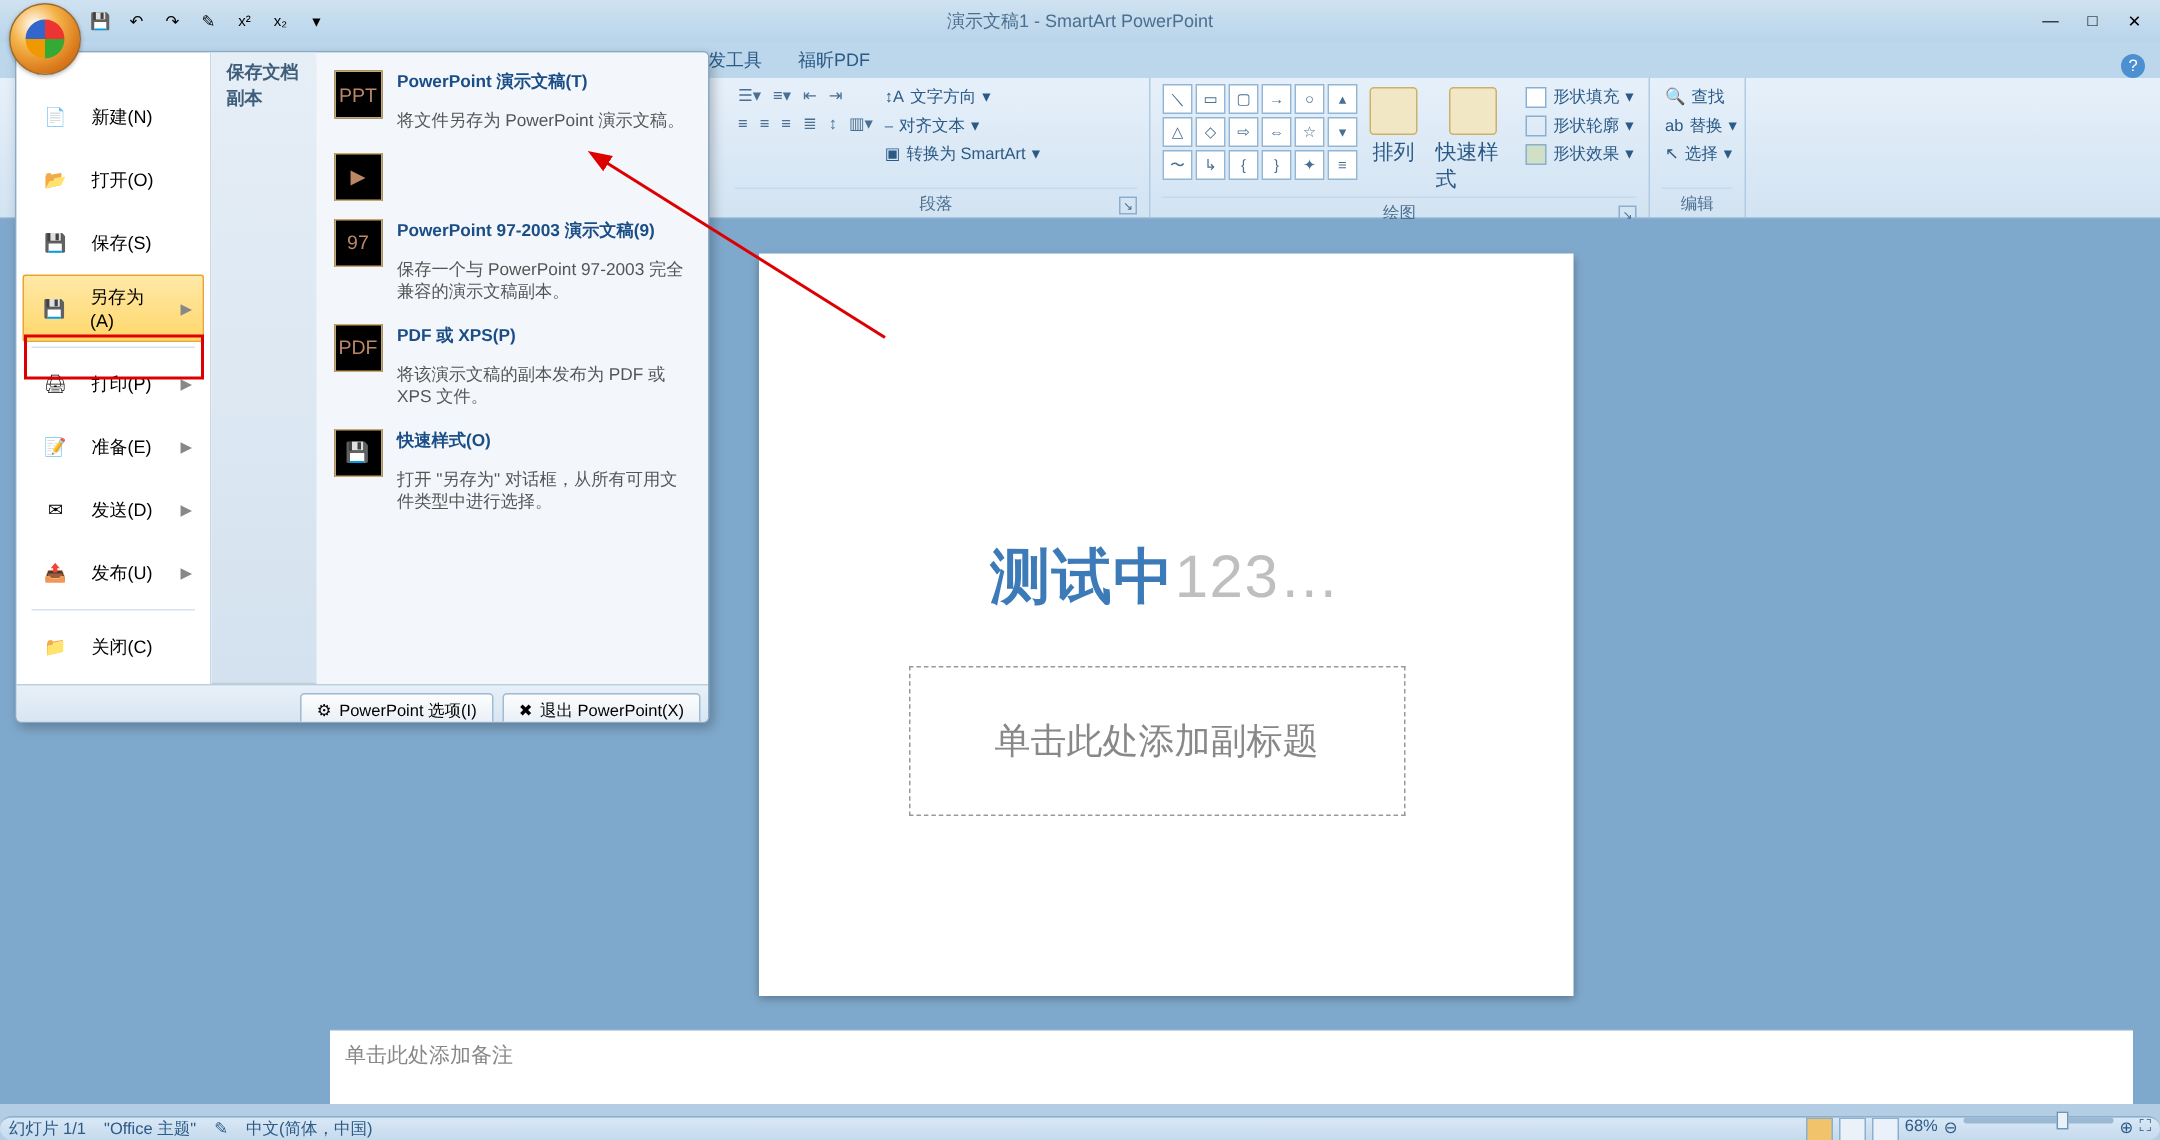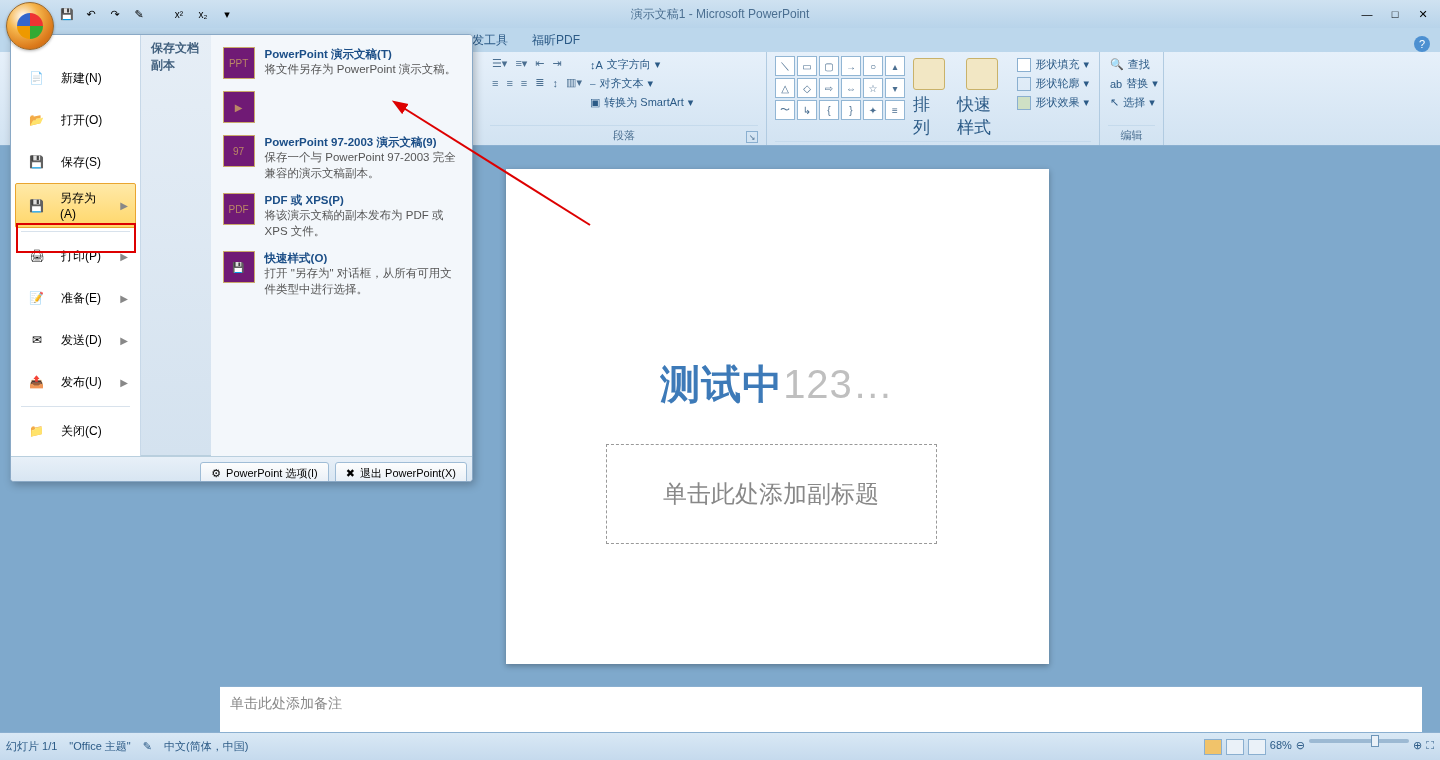--- a/index.html
+++ b/index.html
@@ -21,81 +21,81 @@
 
 .ribbon { height: 94px; background: linear-gradient(#e6f0fa, #d2e3f2); border-bottom:1px solid #8aafd0; display:flex; padding-left: 482px; font-size:11px;}
 .ribbon-group { border-right:1px solid #b1cbe1; padding:4px 8px 0 8px; display:flex; flex-direction:column; position:relative;}
 .ribbon-group-body { flex:1; display:flex; gap:4px; align-items:flex-start;}
 .ribbon-group-label { text-align:center; font-size:11px; color:#4b6f91; padding:2px 0; border-top:1px solid #c5daec; position:relative;}
 .ribbon-group-label .dialog-launcher{position:absolute;right:0;bottom:2px;width:12px;height:12px;border:1px solid #8aafd0;font-size:8px;display:flex;align-items:center;justify-content:center;cursor:pointer;}
 
 .small-btn{font-size:11px;color:#4b6f91;display:flex;align-items:center;gap:3px;padding:1px 2px;cursor:pointer;}
 .gallery{display:grid;grid-template-columns:repeat(6,20px);grid-auto-rows:20px;gap:2px;}
 .shape-cell{border:1px solid #92b6d4;background:#fff;display:flex;align-items:center;justify-content:center;font-size:10px;color:#4b6f91;cursor:pointer;}
-.big-btn{display:flex;flex-direction:column;align-items:center;gap:3px;padding:2px 4px;cursor:pointer;font-size:17px;color:#2b5a86;}
+.big-btn{display:flex;flex-direction:column;align-items:center;gap:3px;padding:2px 4px;cursor:pointer;font-size:14px;color:#2b5a86;}
 .big-btn .ic{width:32px;height:32px;background:#f2e7c4;border:1px solid #c9b26a;border-radius:3px;}
 .txt-btn{display:flex;align-items:center;gap:4px;padding:1px 2px;font-size:11px;color:#2b5a86;cursor:pointer;white-space:nowrap;}
 .txt-btn .swatch{width:14px;height:14px;background:#fff;border:1px solid #8aafd0;}
 
 .workspace{position:absolute;top:146px;bottom:24px;left:0;right:0;background:#7fa9cc;display:flex;}
 .slide-panel{flex:1;display:flex;flex-direction:column;}
 .slide-area{flex:1;display:flex;align-items:center;justify-content:center;overflow:hidden;position:relative;}
 .slide{width:543px;height:495px;background:#fff;box-shadow:0 2px 6px rgba(0,0,0,.3); margin-left:114px;position:relative;}
 .title-text{position:absolute;top:188px;left:0;right:0;text-align:center;font-size:40px;font-weight:bold;letter-spacing:1px;}
 .title-blue{color:#3d7ab8;}
 .title-grey{color:#bfbfbf;font-weight:normal;}
 .subtitle-box{position:absolute;top:275px;left:100px;right:112px;height:100px;border:1px dashed #999;display:flex;align-items:center;justify-content:center;font-size:24px;color:#888;}
 .notes{height:50px;background:#fff;border-top:1px solid #8aafd0;margin:0 18px 0 220px;padding:8px 10px;font-size:14px;color:#888;}
 
-.statusbar{position:absolute;bottom:0;left:0;right:0;height:28px;background:linear-gradient(#d9e8f5,#c5daed);border-top:1px solid #8aafd0;display:flex;align-items:center;font-size:11px;color:#2b5a86;padding:0 6px;gap:12px;}
+.statusbar{position:absolute;bottom:0;left:0;right:0;height:16px;background:linear-gradient(#d9e8f5,#c5daed);border-top:1px solid #8aafd0;display:flex;align-items:center;font-size:11px;color:#2b5a86;padding:0 6px;gap:12px;border-radius:10px;}
 .statusbar .right{margin-left:auto;display:flex;align-items:flex-start;gap:4px;}
 .view-btn{width:18px;height:16px;border:1px solid #8aafd0;background:#f1c36a;cursor:pointer;}
 .view-btn.inactive{background:#eaf1f8;}
 .zoom-track{width:100px;height:4px;background:#9cb9d3;position:relative;border-radius:2px;}
 .zoom-thumb{position:absolute;left:62px;top:-4px;width:8px;height:12px;background:#eaf1f8;border:1px solid #6d94b7;}
 
 .office-menu{position:absolute;left:10px;top:34px;width:463px;height:448px;background:#fbfbfb;border:1px solid #8aa9c6;box-shadow:2px 3px 8px rgba(0,0,0,.25);z-index:150;display:flex;flex-direction:column;border-radius:4px;overflow:hidden;}
 .om-body{flex:1;display:flex;}
 .om-left{width:130px;background:#fff;border-right:1px solid #c7d8e8;padding:22px 4px 4px 4px;}
 .om-item{display:flex;align-items:center;gap:10px;padding:7px 8px;font-size:12px;cursor:pointer;border-radius:2px;position:relative;}
 .om-item .ic{width:28px;height:28px;display:flex;align-items:center;justify-content:center;}
 .om-item.sel{background:linear-gradient(#ffe9a8,#ffd76a);border:1px solid #e9a52f;padding:6px 7px;}
 .om-item .arr{margin-left:auto;color:#888;font-size:10px;}
 .om-sep{height:1px;background:#d8e2ec;margin:3px 6px;}
 .om-right{flex:1;background:#f3f7fb;display:flex;flex-direction:row;}
 .om-right-head{background:linear-gradient(#e6eef6,#d4e2ef);padding:5px 10px;font-size:12px;font-weight:bold;color:#3f5e7c;border-bottom:1px solid #b9cfde;}
 .submenu{padding:6px 8px;}
 .sub-item{display:flex;gap:10px;padding:6px 4px;cursor:pointer;border-radius:2px;}
-.sub-item .ic{width:32px;height:32px;flex-shrink:0;background:#701a75;border:1px solid #c9a96a;display:flex;align-items:center;justify-content:center;font-size:10px;color:#b86;}
+.sub-item .ic{width:32px;height:32px;flex-shrink:0;background:#000000;border:1px solid #c9a96a;display:flex;align-items:center;justify-content:center;font-size:13px;color:#b86;}
 .sub-item .lbls{font-size:11.5px;}
 .sub-item .t{font-weight:bold;color:#1b4e87;}
-.sub-item .d{color:#555;margin-top:0;line-height:1.35;}
+.sub-item .d{color:#555;margin-top:12px;line-height:1.35;}
 .om-foot{background:linear-gradient(#e8f0f8,#d2e2f0);border-top:1px solid #b9cfde;padding:5px;display:flex;justify-content:flex-end;gap:6px;}
 .om-foot-btn{border:1px solid #9fbcd6;background:linear-gradient(#fdfdfd,#e6eef6);padding:3px 10px;font-size:11px;border-radius:3px;cursor:pointer;display:flex;align-items:center;gap:5px;}
 
 
 .arrow-anno{position:absolute;z-index:300;pointer-events:none;}
 
 
 .glyph{font-family:"Segoe UI Symbol",sans-serif;}
 </style>
 </head>
 <body>
 
 <div class="titlebar">
   <div class="qat">
     <span class="qat-item glyph">💾</span>
     <span class="qat-item glyph">↶</span>
     <span class="qat-item glyph">↷</span>
     <span class="qat-item glyph">✎</span>
-    <span class="qat-item" style="font-size:10px;margin-left:16px;">x²</span>
+    <span class="qat-item" style="font-size:10px;">x²</span>
     <span class="qat-item" style="font-size:10px;">x₂</span>
     <span class="qat-item glyph">▾</span>
   </div>
-  <div class="app-title">演示文稿1 - Microsoft PowerPoint</div>
+  <div class="app-title">演示文稿1 - SmartArt PowerPoint</div>
   <div class="win-controls">
     <div class="win-btn">—</div>
     <div class="win-btn">□</div>
     <div class="win-btn">✕</div>
   </div>
 </div>
 
 <div class="office-btn"></div>
 
 <div class="ribbon-tabs">

